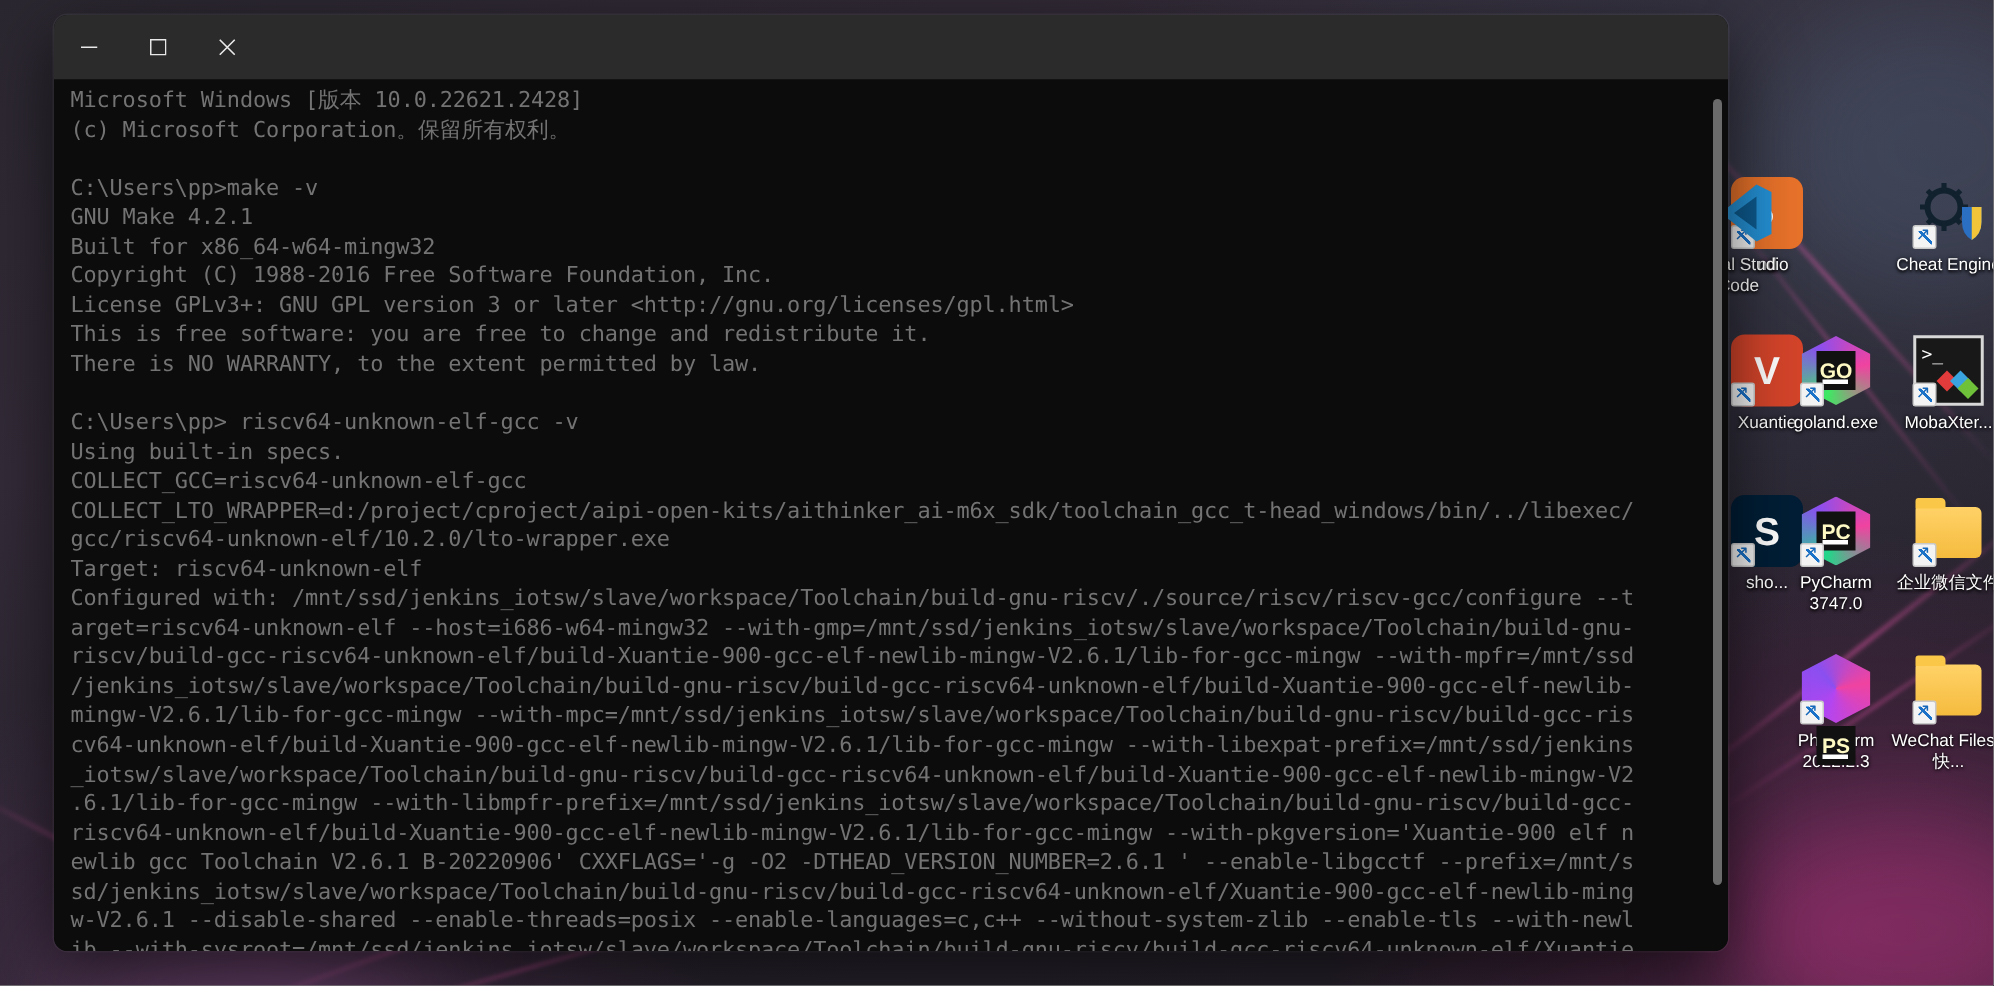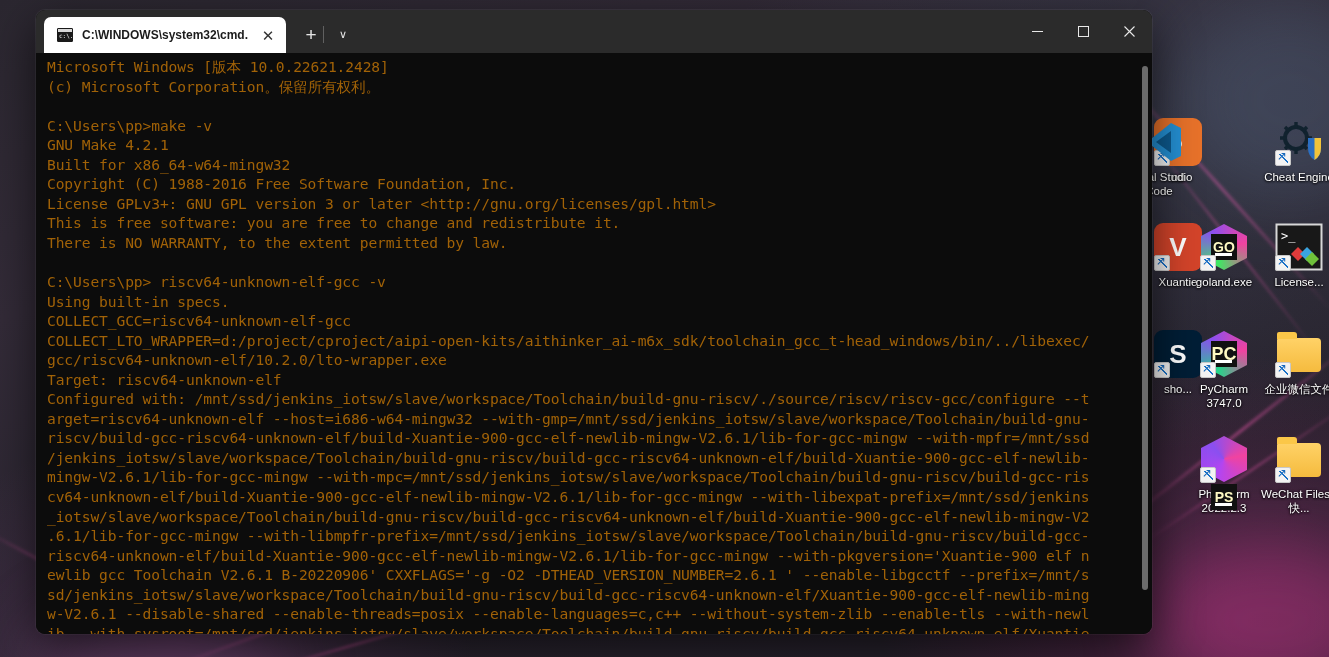--- a/index.html
+++ b/index.html
@@ -154,21 +154,21 @@
     overflow: hidden;
   }
   #term-text {
     position: absolute;
     left: 11px;
     top: 4px;
     right: 20px;
     font-family: "DejaVu Sans Mono", "Liberation Mono", monospace;
     font-size: 14.6px;
     line-height: 19.55px;
-    color: #a16207;
+    color: #737373;
     white-space: pre;
     letter-spacing: -0.1px;
   }
   .term-line { height: 19.55px; }
 
   
   .term-scrollbar {
     position: absolute;
     top: 0; right: 0; bottom: 0;
     width: 14px;
@@ -345,35 +345,35 @@
       <div class="icon-cell" style="left: 1261px; top: 223px;">
         <div class="icon-art"><svg width="48" height="48" viewBox="0 0 48 48" aria-hidden="true">
             <rect x="1.5" y="1.5" width="45" height="45" fill="#181818" stroke="#d8d8d8" stroke-width="2"></rect>
             <text x="6" y="17" font-family="DejaVu Sans Mono, monospace" font-size="12" fill="#ffffff">&gt;_</text>
             <path d="M16 31 l7 -7 7 7 -7 7 Z" fill="#e23b3b"></path>
             <path d="M25 31 l7 -7 7 7 -7 7 Z" fill="#3aa4e0"></path>
             <path d="M30 36 l7 -7 7 7 -7 7 Z" fill="#6fc13a"></path>
           </svg><div class="shortcut-arrow">
             <span class="sa-glyph">↗</span>
           </div></div>
-        <div class="icon-label">License...</div>
+        <div class="icon-label">MobaXter...</div>
       </div>
       <div class="icon-cell" style="left: 1140px; top: 330px;">
         <div class="icon-art">
           <div class="art-brand" style="background: rgb(0, 30, 54); font-size: 26px;">S</div>
           <div class="shortcut-arrow">
             <span class="sa-glyph">↗</span>
           </div>
         </div>
         <div class="icon-label">sho...</div>
       </div>
       <div class="icon-cell" style="left: 1186px; top: 330px;">
         <div class="icon-art">
           <div class="art-jb" style="background: conic-gradient(from 200deg, rgb(33, 215, 137), rgb(138, 79, 240), rgb(240, 67, 160), rgb(33, 215, 137));"></div>
-          <div class="art-jb-inner" style="font-size: 18px;">PC</div>
+          <div class="art-jb-inner" style="font-size: 14px;">PC</div>
           <div class="shortcut-arrow">
             <span class="sa-glyph">↗</span>
           </div>
         </div>
         <div class="icon-label">PyCharm 3747.0</div>
       </div>
       <div class="icon-cell" style="left: 1261px; top: 330px;">
         <div class="icon-art">
           <div class="art-folder"></div>
           <div class="shortcut-arrow">
@@ -399,29 +399,20 @@
             <span class="sa-glyph">↗</span>
           </div>
         </div>
         <div class="icon-label">WeChat Files - 快...</div>
       </div>
     </div>
 
   <div id="terminal-window">
 
     <div class="titlebar">
-      <div class="tabstrip">
-        <div class="tab">
-          <div class="tab-icon"></div>
-          <div class="tab-title">C:\WINDOWS\system32\cmd.</div>
-          <div class="tab-close">✕</div>
-        </div>
-        <div class="newtab-btn">+</div>
-        <div class="dropdown-btn">∨</div>
-      </div>
 
       <div class="wincontrols">
         <div class="wc">
           <svg width="11" height="11" viewBox="0 0 11 11" aria-hidden="true">
             <rect x="0" y="5" width="11" height="1" fill="#e8e8e8"></rect>
           </svg>
         </div>
         <div class="wc">
           <svg width="11" height="11" viewBox="0 0 11 11" aria-hidden="true">
             <rect x="0.5" y="0.5" width="10" height="10" fill="none" stroke="#e8e8e8" stroke-width="1"></rect>

